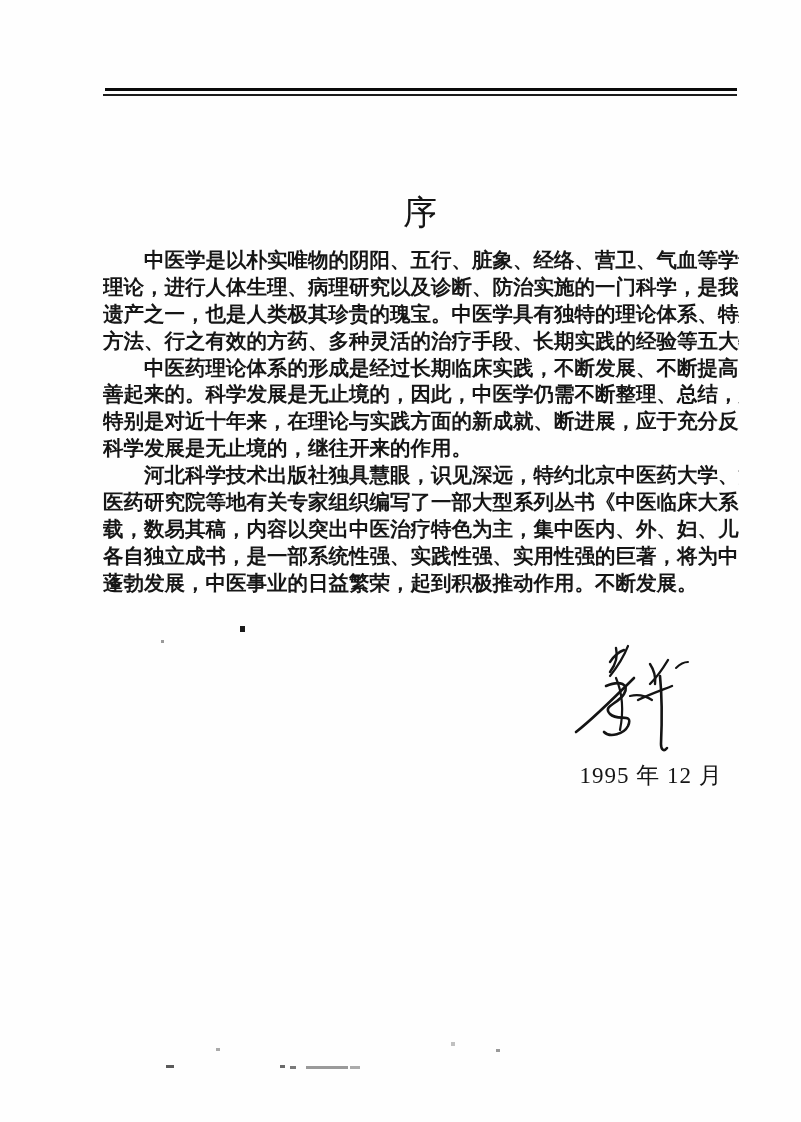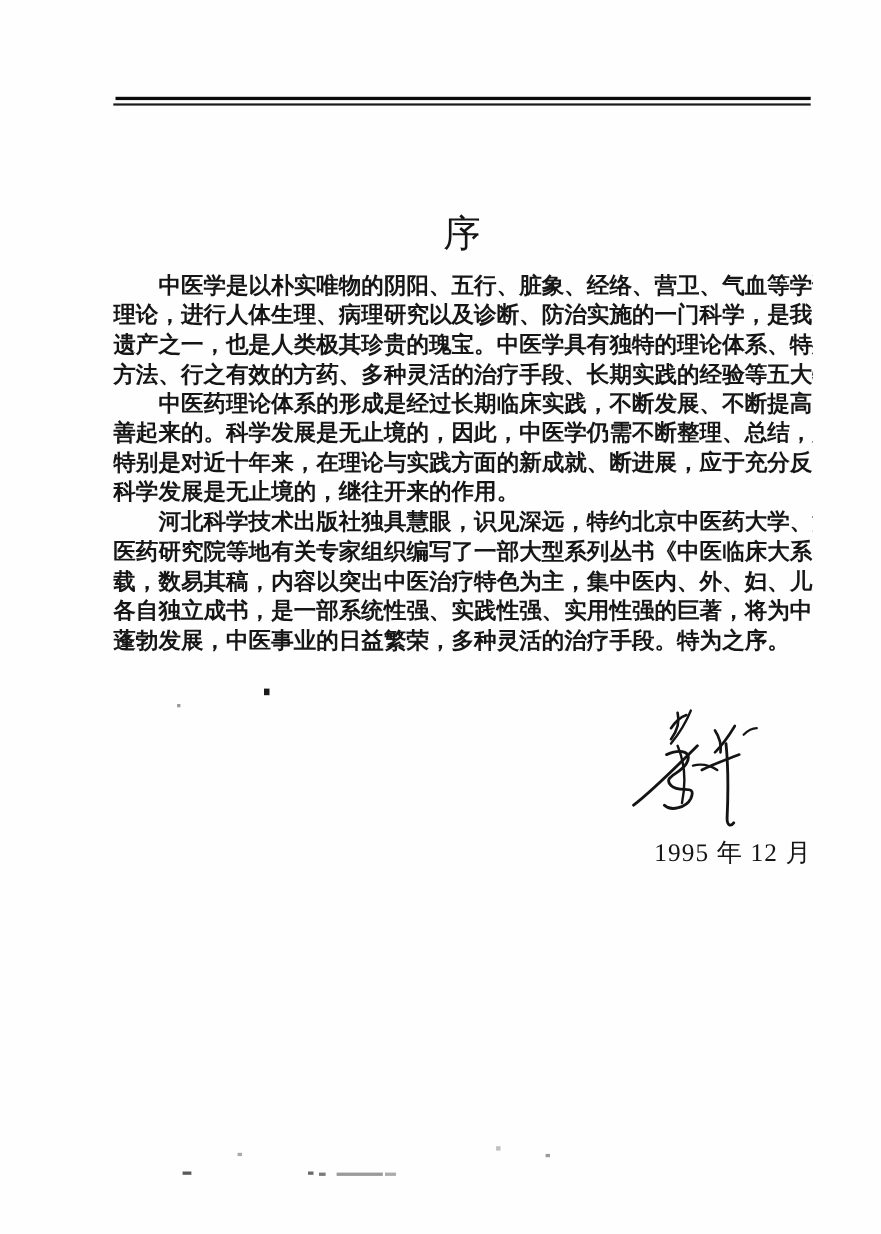--- a/index.html
+++ b/index.html
@@ -74,24 +74,24 @@
   .signature {
     position: absolute;
     left: 558px;
     top: 634px;
     width: 150px;
     height: 125px;
   }
   
   .date {
     position: absolute;
-    left: 498px;
+    left: 531px;
     top: 760px;
     width: 240px;
-    text-align: right;
+    text-align: center;
     font-size: 23px;
     font-weight: 400;
     letter-spacing: 1px;
     color: #151515;
   }
   
   .speck { position: absolute; }
   .sp1  { left: 240px; top: 626px; width: 5px;  height: 6px; background: #1a1a1a; }
   .sp2  { left: 161px; top: 640px; width: 3px;  height: 3px; background: #9a9a9a; }
   .sp3  { left: 216px; top: 1048px; width: 4px; height: 3px; background: #aaaaaa; }
@@ -119,21 +119,21 @@
     <div class="line">遗产之一，也是人类极其珍贵的瑰宝。中医学具有独特的理论体系、特殊的诊察</div>
     <div class="line last">方法、行之有效的方药、多种灵活的治疗手段、长期实践的经验等五大特色。</div>
     <div class="line first">中医药理论体系的形成是经过长期临床实践，不断发展、不断提高、不断完</div>
     <div class="line">善起来的。科学发展是无止境的，因此，中医学仍需不断整理、总结，加以提高，</div>
     <div class="line">特别是对近十年来，在理论与实践方面的新成就、断进展，应于充分反映和体理，</div>
     <div class="line last">科学发展是无止境的，继往开来的作用。</div>
     <div class="line first">河北科学技术出版社独具慧眼，识见深远，特约北京中医药大学、湖南省中</div>
     <div class="line">医药研究院等地有关专家组织编写了一部大型系列丛书《中医临床大系》，历时两</div>
     <div class="line">载，数易其稿，内容以突出中医治疗特色为主，集中医内、外、妇、儿为一体，又</div>
     <div class="line">各自独立成书，是一部系统性强、实践性强、实用性强的巨著，将为中医学术的</div>
-    <div class="line last">蓬勃发展，中医事业的日益繁荣，多种灵活的治疗手段。特为之序。</div>
+    <div class="line last">蓬勃发展，中医事业的日益繁荣，起到积极推动作用。不断发展。</div>
   </div>
 
   <svg class="signature" viewBox="0 0 150 125" fill="none" stroke="#141414" stroke-linecap="round" stroke-linejoin="round">
 
     <path d="M 52 28 C 56 22, 60 18, 66 16" stroke-width="2.4"></path>
     <path d="M 58 14 C 60 22, 58 30, 52 38" stroke-width="2.4"></path>
     <path d="M 70 12 C 66 22, 60 32, 52 42" stroke-width="2.2"></path>
 
     <path d="M 18 98 C 36 84, 58 62, 76 44" stroke-width="2.6"></path>
 

